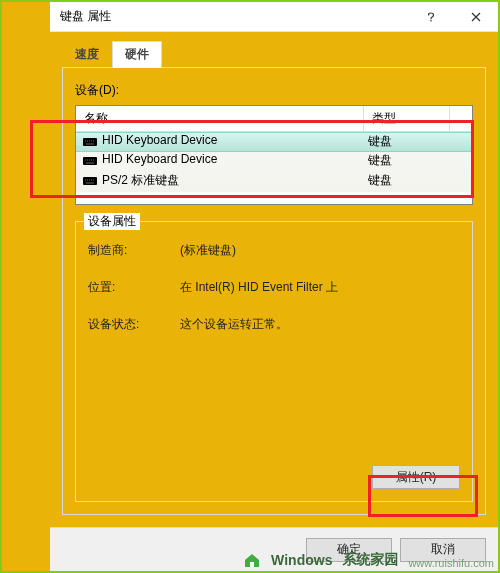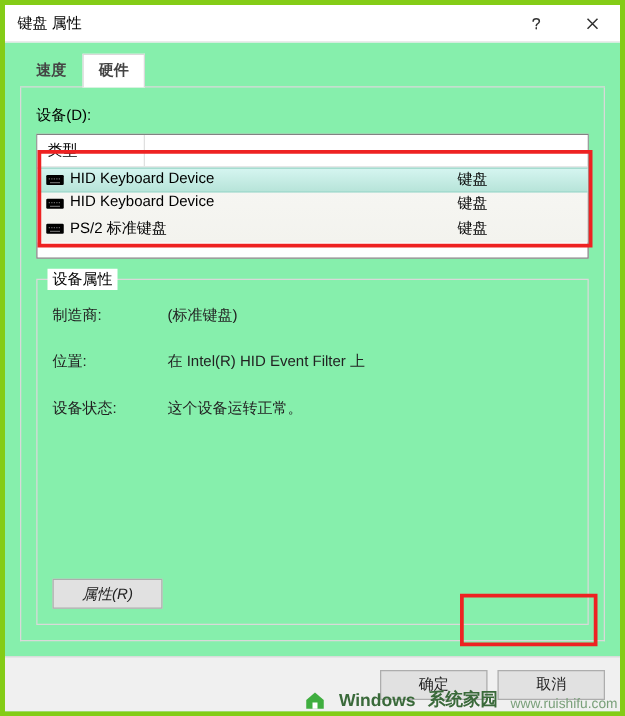--- a/index.html
+++ b/index.html
@@ -9,24 +9,25 @@
     font-size: 12px;
     background: #fff;
     width: 500px;
     height: 573px;
     overflow: hidden;
     position: relative;
   }
   .window {
     width: 500px;
     height: 573px;
-    border: 4px solid #84cc16;
-    background: #86efac;
+    border: 2px solid #84cc16;
+    background: #eab308;
     display: flex;
     flex-direction: column;
+    padding-left: 48px;
   }
   .titlebar {
     height: 30px;
     background: #fff;
     display: flex;
     align-items: center;
     justify-content: space-between;
     border-bottom: 1px solid #e5e5e5;
   }
   .titlebar .title {
@@ -143,23 +144,22 @@
     background: #fff;
     padding: 0 4px;
     font-size: 12px;
   }
   .prop-row { display: flex; margin: 6px 0 14px 0; }
   .prop-label { width: 92px; color: #222; }
   .prop-val { flex: 1; color: #222; }
   .btn-area {
     margin-top: auto;
     display: flex;
-    justify-content: flex-start;
+    justify-content: flex-end;
     padding-top: 8px;
-    font-style: italic;
   }
   .btn {
     min-width: 88px;
     height: 24px;
     border: 1px solid #adadad;
     background: #e1e1e1;
     display: inline-flex;
     align-items: center;
     justify-content: center;
     font-size: 12px;
@@ -225,20 +225,21 @@
     <div class="tabs">
       <div class="tab">速度</div>
       <div class="tab active">硬件</div>
     </div>
 
     <div class="tab-body">
       <div class="section-label">设备(D):</div>
 
       <div class="device-box">
         <div class="dev-hdr">
+          <div class="col col-name">名称</div>
           <div class="col col-type">类型</div>
           <div class="col col-fill"></div>
         </div>
         <div class="dev-rows">
           <div class="dev-row selected">
             <span class="icon">
               <svg class="kbicon" viewBox="0 0 16 16">
                   <rect x="1" y="5" width="14" height="8" rx="1"></rect>
                   <path d="M3 8h1M5 8h1M7 8h1M9 8h1M11 8h1M4 11h8"></path>
                 </svg>

